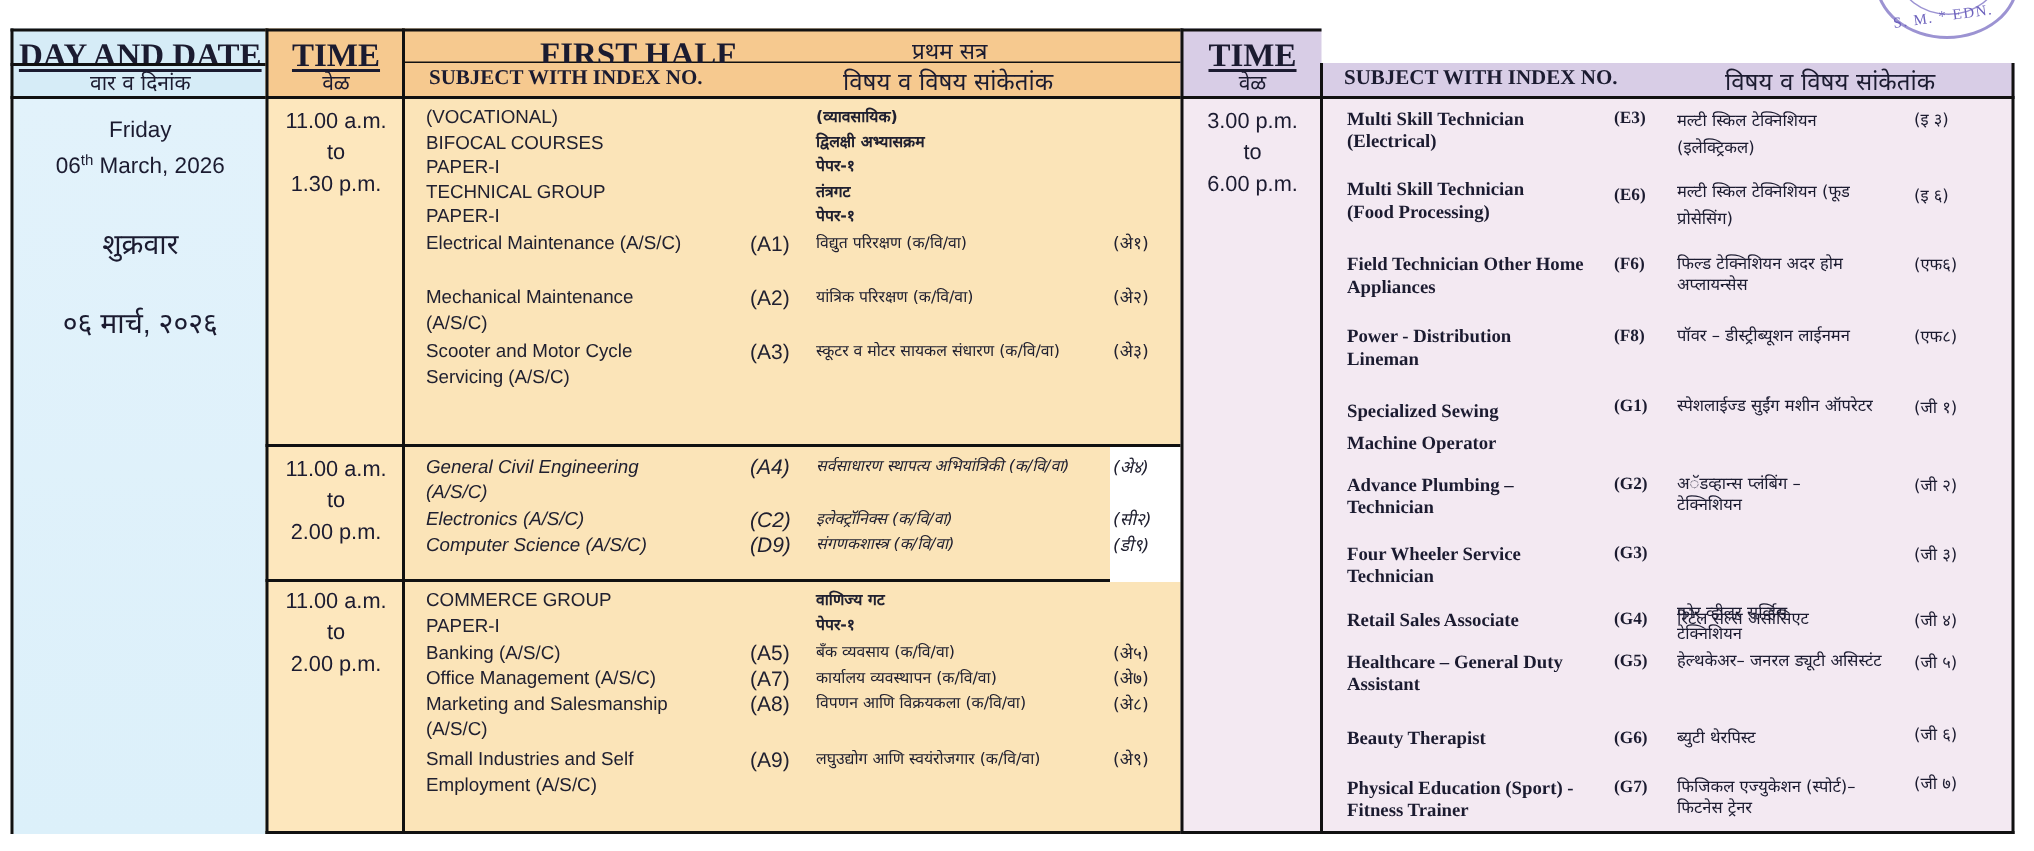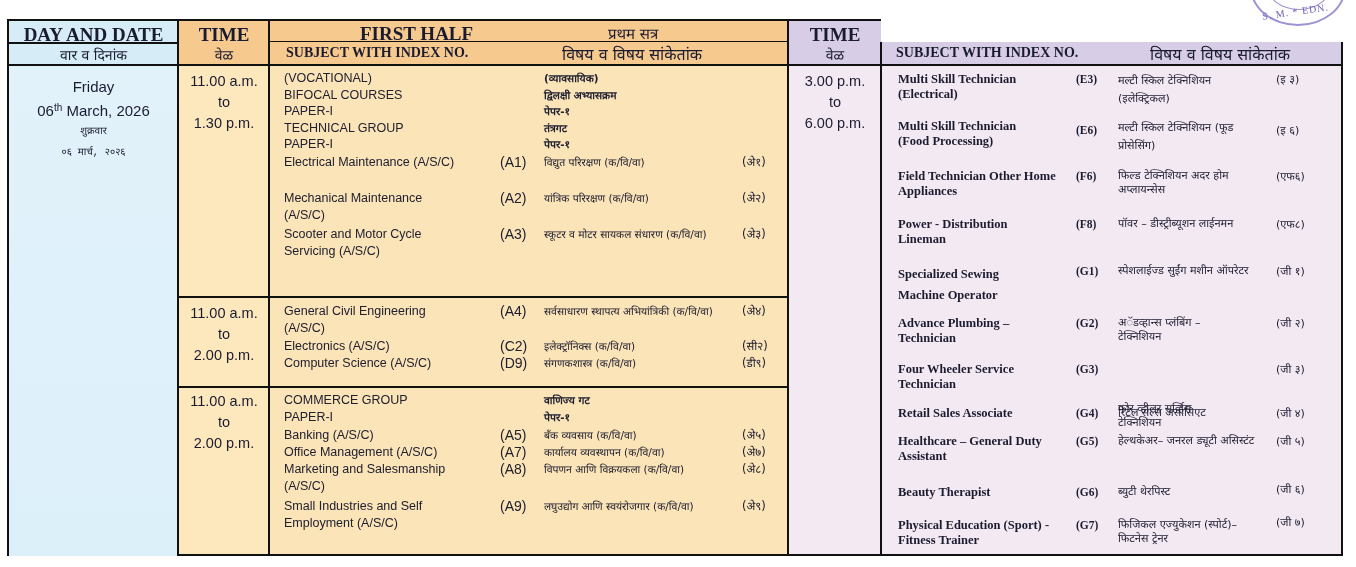--- a/index.html
+++ b/index.html
@@ -12,29 +12,29 @@
     .bg-day { background: #d6ecf7; }
     .bg-day-body { background: linear-gradient(180deg, #e2f2fb 0%, #dcf0fa 100%); }
     .bg-first-head { background: #f6c98f; }
     .bg-first-body { background: #fbe4b8; }
     .bg-time1-body { background: #fde7bd; }
     .bg-second-head { background: #d8cde6; }
     .bg-second-body { background: #f3e9f2; }
 
     .b { border-color: #111; border-style: solid; border-width: 0; }
 
-    .hdr-en { font-family: "Liberation Serif", serif; font-weight: bold; font-size: 19px; color: #1b1b30; white-space: nowrap; }
+    .hdr-en { font-family: "Liberation Serif", serif; font-weight: bold; font-size: 22px; color: #1b1b30; white-space: nowrap; text-decoration: underline; }
     .hdr-en-sm { font-family: "Liberation Serif", serif; font-weight: bold; font-size: 14px; color: #1b1b30; white-space: nowrap; }
     .hdr-mr { font-family: "DejaVu Sans", sans-serif; font-size: 14px; color: #1b1b30; white-space: nowrap; }
     .hdr-mr-lg { font-family: "DejaVu Sans", sans-serif; font-size: 15px; color: #1b1b30; white-space: nowrap; }
 
     .time-block { font-family: "Liberation Sans", sans-serif; font-size: 14.5px; line-height: 21px; text-align: center; color: #1b1b30; }
     .day-block { font-family: "Liberation Sans", sans-serif; font-size: 15px; line-height: 21px; text-align: center; color: #1b1b30; }
     .day-block sup { font-size: 10px; vertical-align: 5px; }
-    .day-mr { font-family: Liberation Mono, monospace; font-size: 10px; }
+    .day-mr { font-family: Liberation Sans, sans-serif; font-size: 19px; margin-top: 32px; }
 
     .f-row { position: absolute; font-size: 12.5px; line-height: 16.5px; color: #202030; }
     .f-en { position: absolute; left: 0; width: 220px; font-family: "Liberation Sans", sans-serif; }
     .f-code { position: absolute; left: 216px; font-family: "Liberation Sans", sans-serif; font-size: 14px; }
     .f-mr { position: absolute; left: 260px; width: 190px; font-family: "DejaVu Sans", sans-serif; font-size: 10.5px; line-height: 16.5px; }
     .f-mrcode { position: absolute; left: 458px; font-family: "DejaVu Sans", sans-serif; font-size: 11.5px; }
 
     .s-row { position: absolute; font-size: 12.5px; line-height: 15px; color: #1b1b30; }
     .s-en { position: absolute; left: 0; width: 170px; font-family: "Liberation Serif", serif; font-weight: bold; }
     .s-code { position: absolute; left: 178px; font-family: "Liberation Serif", serif; font-weight: bold; font-size: 11.5px; }
@@ -141,21 +141,21 @@
       </div>
       <div class="f-row" style="top:156px;">
         <span class="f-en" style="width:180px;">Scooter and Motor Cycle Servicing (A/S/C)</span>
         <span class="f-code">(A3)</span>
         <span class="f-mr" style="width:180px;">स्कूटर व मोटर सायकल संधारण (क/वि/वा)</span>
         <span class="f-mrcode">(अे३)</span>
       </div>
     </div>
   </div>
 
-  <div class="abs bg-first-body b" style="left:268px; top:298px; width:520px; height:90px; border-width:0 0 2px 2px;">
+  <div class="abs bg-first-body b" style="left:268px; top:298px; width:472px; height:90px; border-width:0 0 2px 2px;font-style:italic;">
     <div class="abs" style="left:14px; top:5px; width:500px; height:82px;">
       <div class="f-row" style="top:0;">
         <span class="f-en" style="width:180px;">General Civil Engineering (A/S/C)</span>
         <span class="f-code">(A4)</span>
         <span class="f-mr" style="width:185px;">सर्वसाधारण स्थापत्य अभियांत्रिकी (क/वि/वा)</span>
         <span class="f-mrcode">(अे४)</span>
       </div>
       <div class="f-row" style="top:35px;">
         <span class="f-en">Electronics (A/S/C)</span>
         <span class="f-code">(C2)</span>

